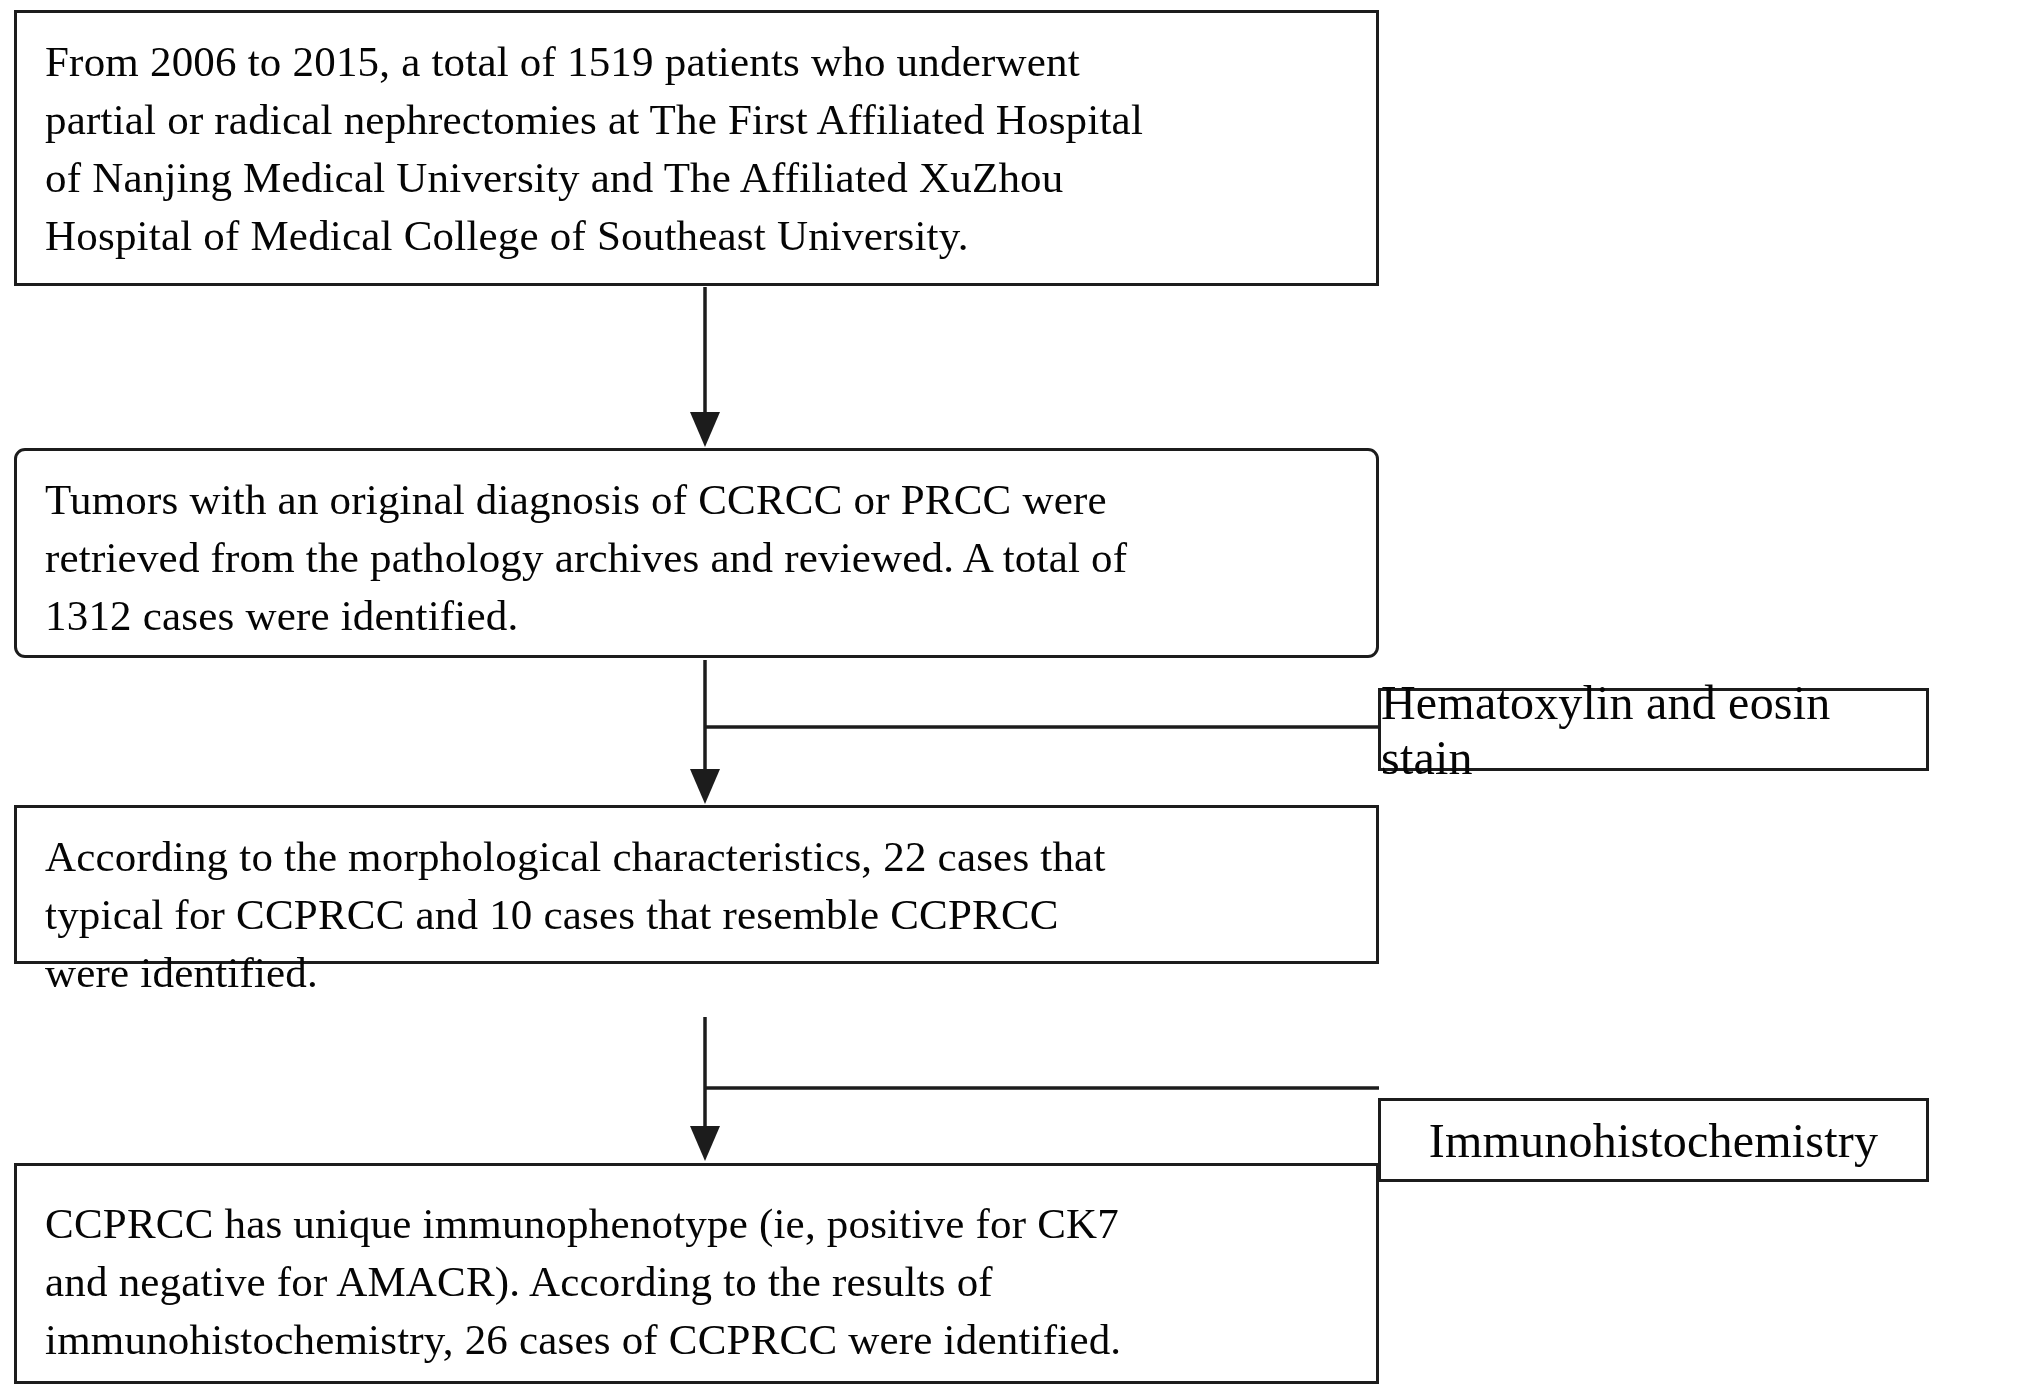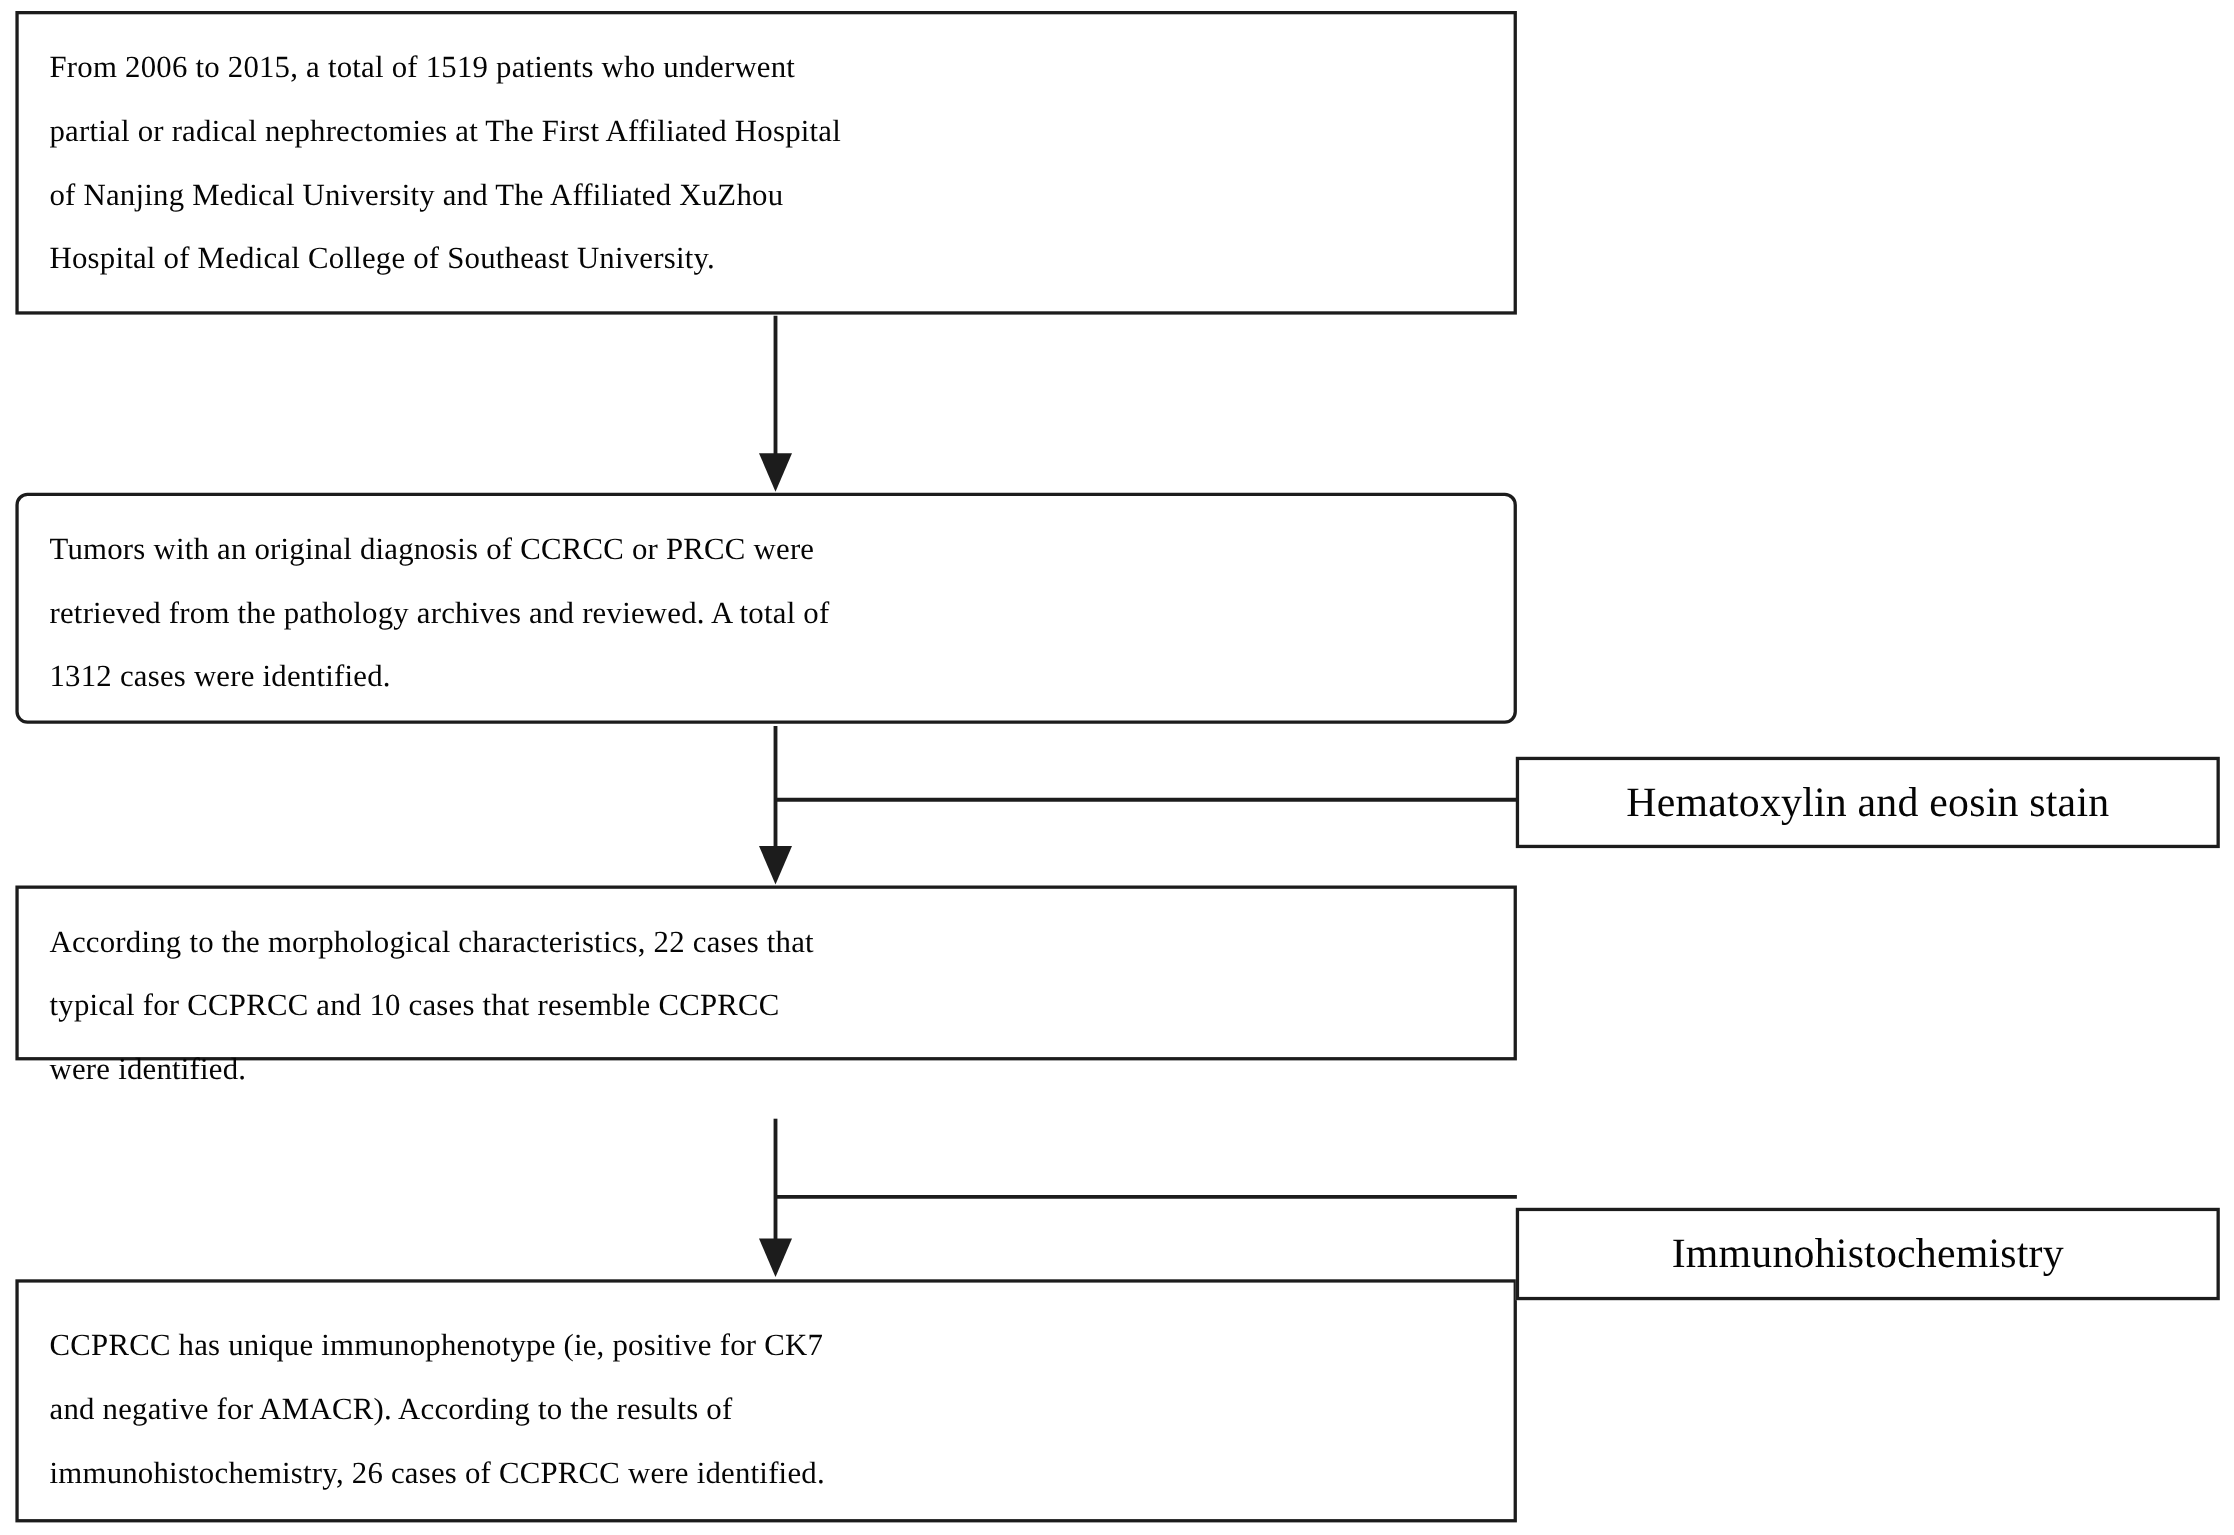--- a/index.html
+++ b/index.html
@@ -19,38 +19,38 @@
     background: var(--bg-color);
     overflow: hidden;
   }
   .flow-box {
     position: absolute;
     left: 14px;
     width: 1365px;
     border: 3px solid var(--line-color);
     background: var(--bg-color);
     color: var(--text-color);
-    font-size: 28px;
+    font-size: 43px;
     line-height: 58px;
     padding: 20px 24px 0 28px;
     white-space: pre-line;
     letter-spacing: 0.2px;
   }
   #step-1 { top: 10px;   height: 276px; }
   #step-2 { top: 448px;  height: 210px; border-radius: 11px; }
   #step-3 { top: 805px;  height: 159px; }
   #step-4 { top: 1163px; height: 221px; padding-top: 29px; }
   .side-box {
     position: absolute;
     left: 1378px;
-    width: 640px;
+    width: 551px;
     border: 3px solid var(--line-color);
     background: var(--bg-color);
     color: var(--text-color);
-    font-size: 38px;
+    font-size: 48px;
     display: flex;
     align-items: center;
     justify-content: center;
     text-align: left;
     letter-spacing: 0.2px;
   }
   #side-1 { top: 688px;  height: 83px; }
   #side-2 { top: 1050px; height: 84px; margin-top: 48px; }
   .connector-layer {
     position: absolute;

